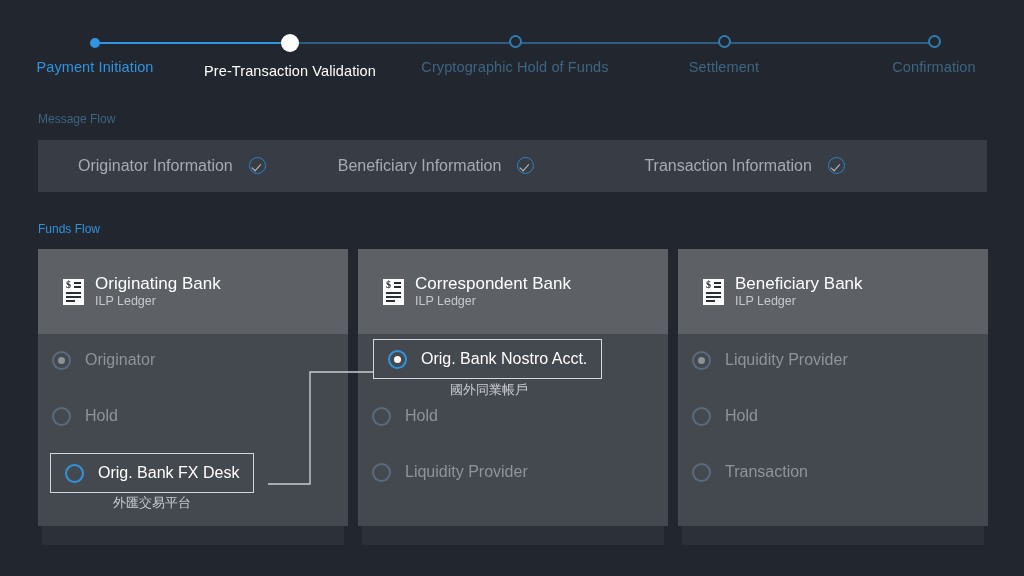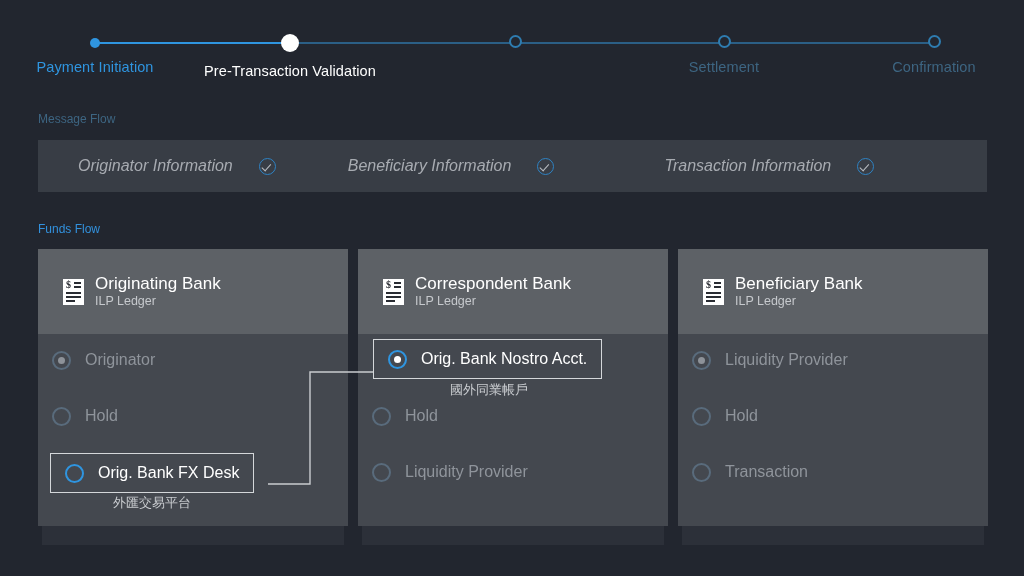--- a/index.html
+++ b/index.html
@@ -97,26 +97,25 @@
     left: 38px;
     top: 140px;
     width: 949px;
     height: 52px;
     background: #383d45;
     display: flex;
     align-items: center;
   }
   .msg-item {
     display: flex;
-    align-items: center;
-    gap: 26px;
+    align-items: flex-start;
+    gap: 16px;
     font-size: 16px;
     color: #a7abb1;
     white-space: nowrap;
-    font-style: italic;
   }
   #msg-item-0 { margin-left: 40px; }
   #msg-item-1 { margin-left: 72px; }
   #msg-item-2 { margin-left: 110px; }
   .check-icon {
     width: 17px; height: 17px;
     border: 1.6px solid #2e83c4;
     border-radius: 50%;
     position: relative;
     flex: none;
@@ -277,20 +276,21 @@
     <span class="step-label done">Payment Initiation</span>
   </div>
 
   <div class="step" style="left:290px;">
     <span class="step-node current"></span>
     <span class="step-label current">Pre-Transaction Validation</span>
   </div>
 
   <div class="step" style="left:515px;">
     <span class="step-node todo"></span>
+    <span class="step-label todo">Cryptographic Hold of Funds</span>
   </div>
 
   <div class="step" style="left:724px;">
     <span class="step-node todo"></span>
     <span class="step-label todo">Settlement</span>
   </div>
 
   <div class="step" style="left:934px;">
     <span class="step-node todo"></span>
     <span class="step-label todo">Confirmation</span>

